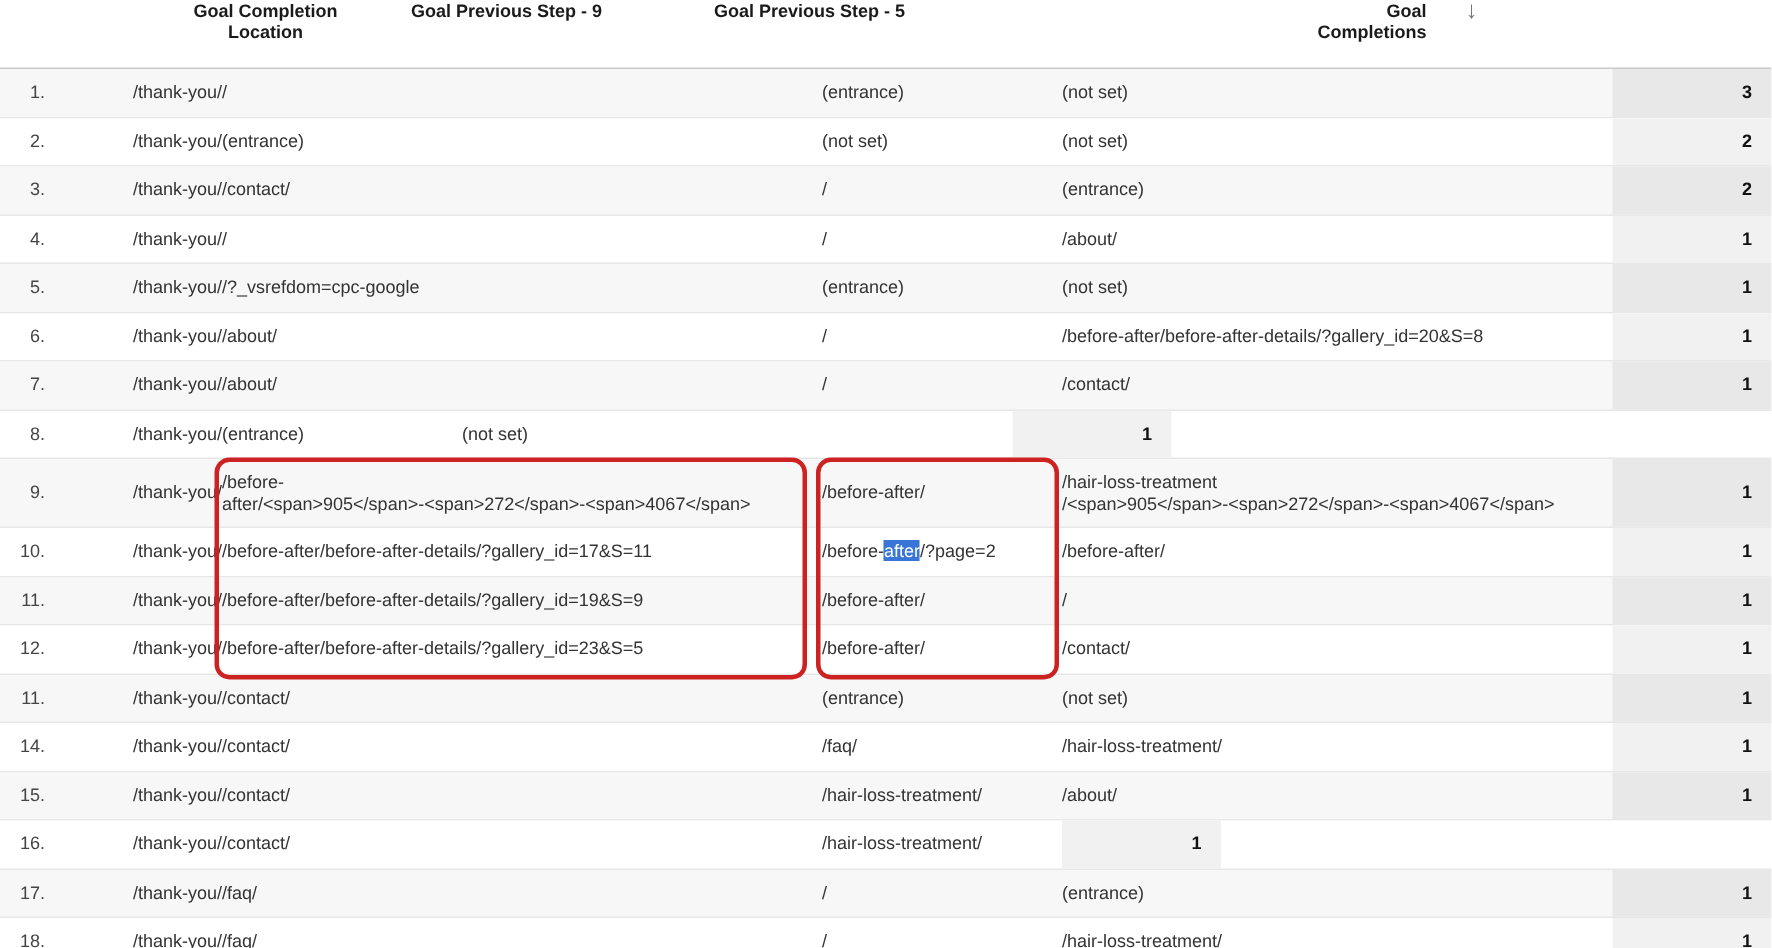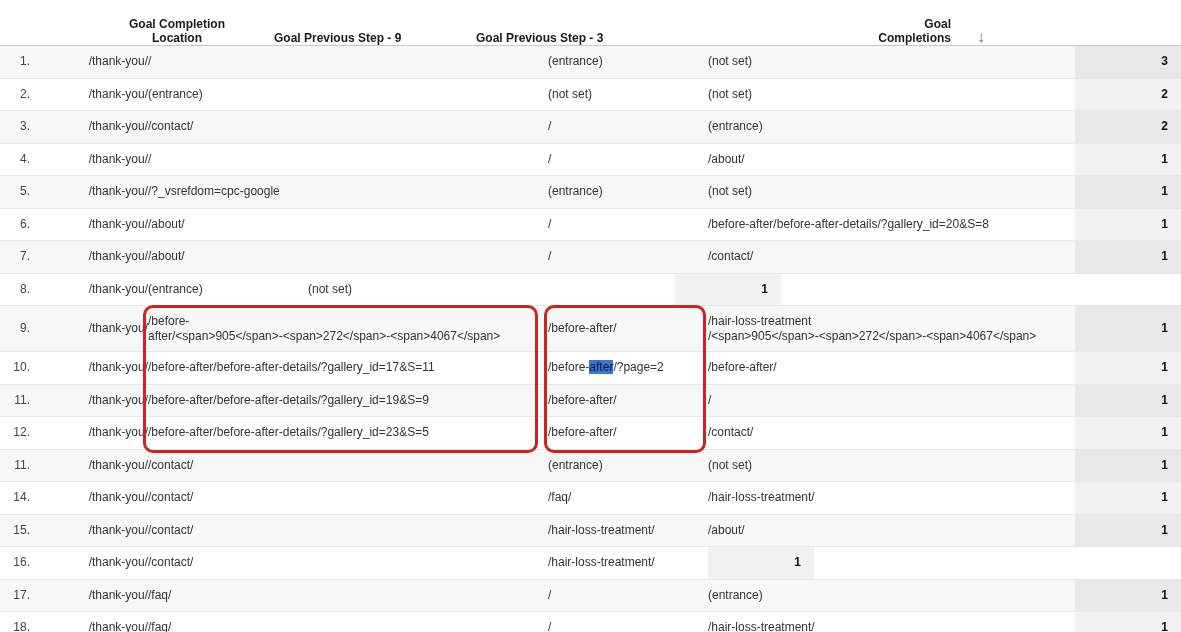--- a/index.html
+++ b/index.html
@@ -9,21 +9,21 @@
     font-family: "Liberation Sans", sans-serif;
   }
   .app { position: relative; width: 1181px; height: 632px; overflow: hidden; background: #fff; }
 
   
   .hdr {
     display: flex; height: 46px; align-items: center;
     background: #fff; border-bottom: 1px solid #c9c9c9;
     font-size: 12px; font-weight: bold; color: #1a1a1a;
   }
-  .hdr .cell { display: flex; align-items: flex-end; height: 100%; margin-left: 42px; }
+  .hdr .cell { display: flex; align-items: flex-start; height: 100%; margin-left: 42px; }
   .hdr .c-loc  { justify-content: center; }
   .hdr .c-loc .hc-txt { text-align: center; line-height: 14px; }
   .hdr .c-s1, .hdr .c-s2, .hdr .c-s3 { justify-content: flex-start; }
   .hdr .c-comp { justify-content: flex-end; padding-right: 4px; font-weight: bold; background: none; gap: 19px; }
   .hdr .c-comp .hc-txt { max-width: 80px; text-align: right; line-height: 14px; }
   .sort-arrow {
     margin-left: 7px; margin-right: 2px;
     color: var(--sort-arrow-gray, #757575);
     font-size: 16px; font-weight: bold; line-height: 16px;
     cursor: pointer;
@@ -48,21 +48,21 @@
   .row.even { background: #fff; }
   .row .cell { display: flex; align-items: center; overflow: hidden; }
   .row .c-num  { justify-content: flex-end; padding-right: 8px; color: #444; }
   .row .c-comp { justify-content: flex-end; padding-right: 13px; font-weight: bold; color: #111; }
   .row.odd  .c-comp { background: #e8e8e8; }
   .row.even .c-comp { background: #f1f1f1; }
   .txt { white-space: pre-wrap; line-height: 15px; word-wrap: break-word; }
 
   .selected {
     background: var(--selection-blue, #3875d6);
-    color: #0f172a;
+    color: #ffffff;
   }
 
   
   .annotation {
     position: absolute;
     border: 3px solid var(--annotation-red, #cc2222);
     border-radius: 10px;
     pointer-events: none;
     background: transparent;
   }
@@ -76,21 +76,21 @@
 
   <div class="hdr">
     <div class="cell c-num"></div>
     <div class="cell c-loc">
       <span class="hc-txt">Goal Completion Location</span>
     </div>
     <div class="cell c-s2">
       <span class="hc-txt">Goal Previous Step - 9</span>
     </div>
     <div class="cell c-s3">
-      <span class="hc-txt">Goal Previous Step - 3</span>
+      <span class="hc-txt">Goal Previous Step - 5</span>
     </div>
     <div class="cell c-comp">
       <span class="hc-txt">Goal Completions</span>
       <span class="sort-arrow">↓</span>
     </div>
   </div>
 
   <div>
       <div class="row odd">
     <div class="cell c-num">

